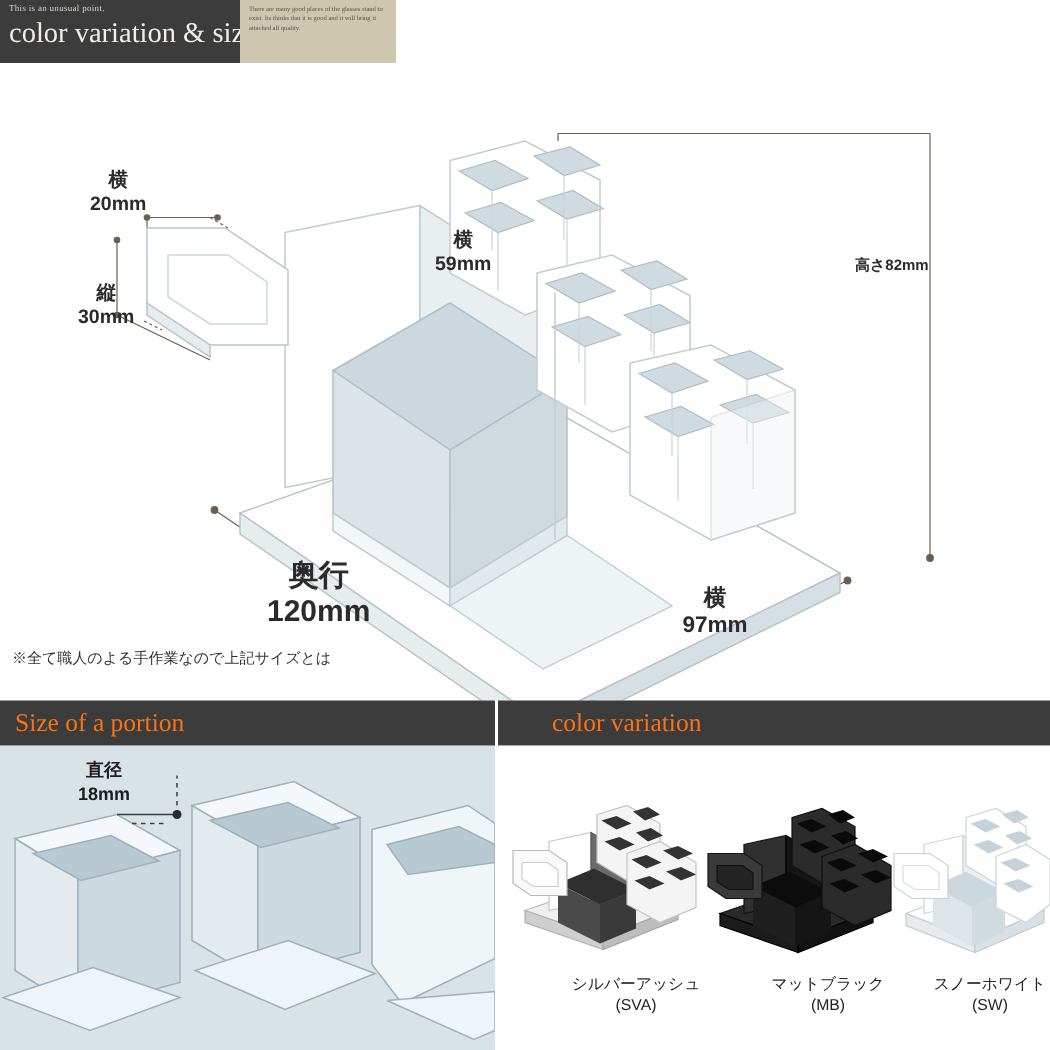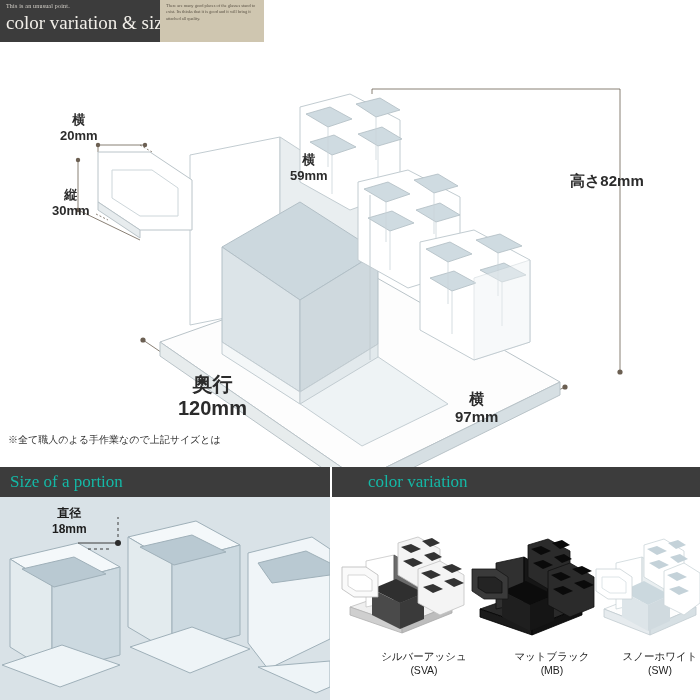--- a/index.html
+++ b/index.html
@@ -62,21 +62,21 @@
   .lbl .u { display:block; }
 
   .note {
     position:absolute; left:8px; top:390px;
     font-size:10px; color:#333; line-height:1.5;
     font-family:Liberation Sans, sans-serif;
   }
 
   
   .sec-hdr {
-    position:absolute; height:42px; background:#3c3c3c; color:#14b8a6;
+    position:absolute; height:42px; background:#3c3c3c; color:#f97316;
     font-family:"Liberation Serif", serif; font-size:17px;
     padding-left:10px; line-height:30px;
   }
   #hdrA { left:0;  top:467px; width:330px; }
   #hdrB { left:332px; top:467px; width:368px;padding-left:36px; }
 
   .panel { position:absolute; top:497px; height:203px; overflow:hidden;padding-left:16px; }
   #panelA { left:0; width:330px; background:#dfe6ea; }
   #panelB { left:332px; width:368px; background:#ffffff; }
 
@@ -220,21 +220,21 @@
     <div class="lbl" style="left:52px; top:145px; font-size:13px;">
       <span class="u">縦</span>
       <span class="u">30mm</span>
     </div>
 
     <div class="lbl" style="left:290px; top:110px; font-size:13px;">
       <span class="u">横</span>
       <span class="u">59mm</span>
     </div>
 
-    <div class="lbl" style="left:570px; top:130px; font-size:15px;">
+    <div class="lbl" style="left:570px; top:130px; font-size:10px;">
       <span>高さ</span><span>82mm</span>
     </div>
 
     <div class="lbl" style="left:178px; top:330px; font-size:20px;">
       <span class="u">奥行</span>
       <span class="u">120mm</span>
     </div>
 
     <div class="lbl" style="left:455px; top:348px; font-size:15px;">
       <span class="u">横</span>

